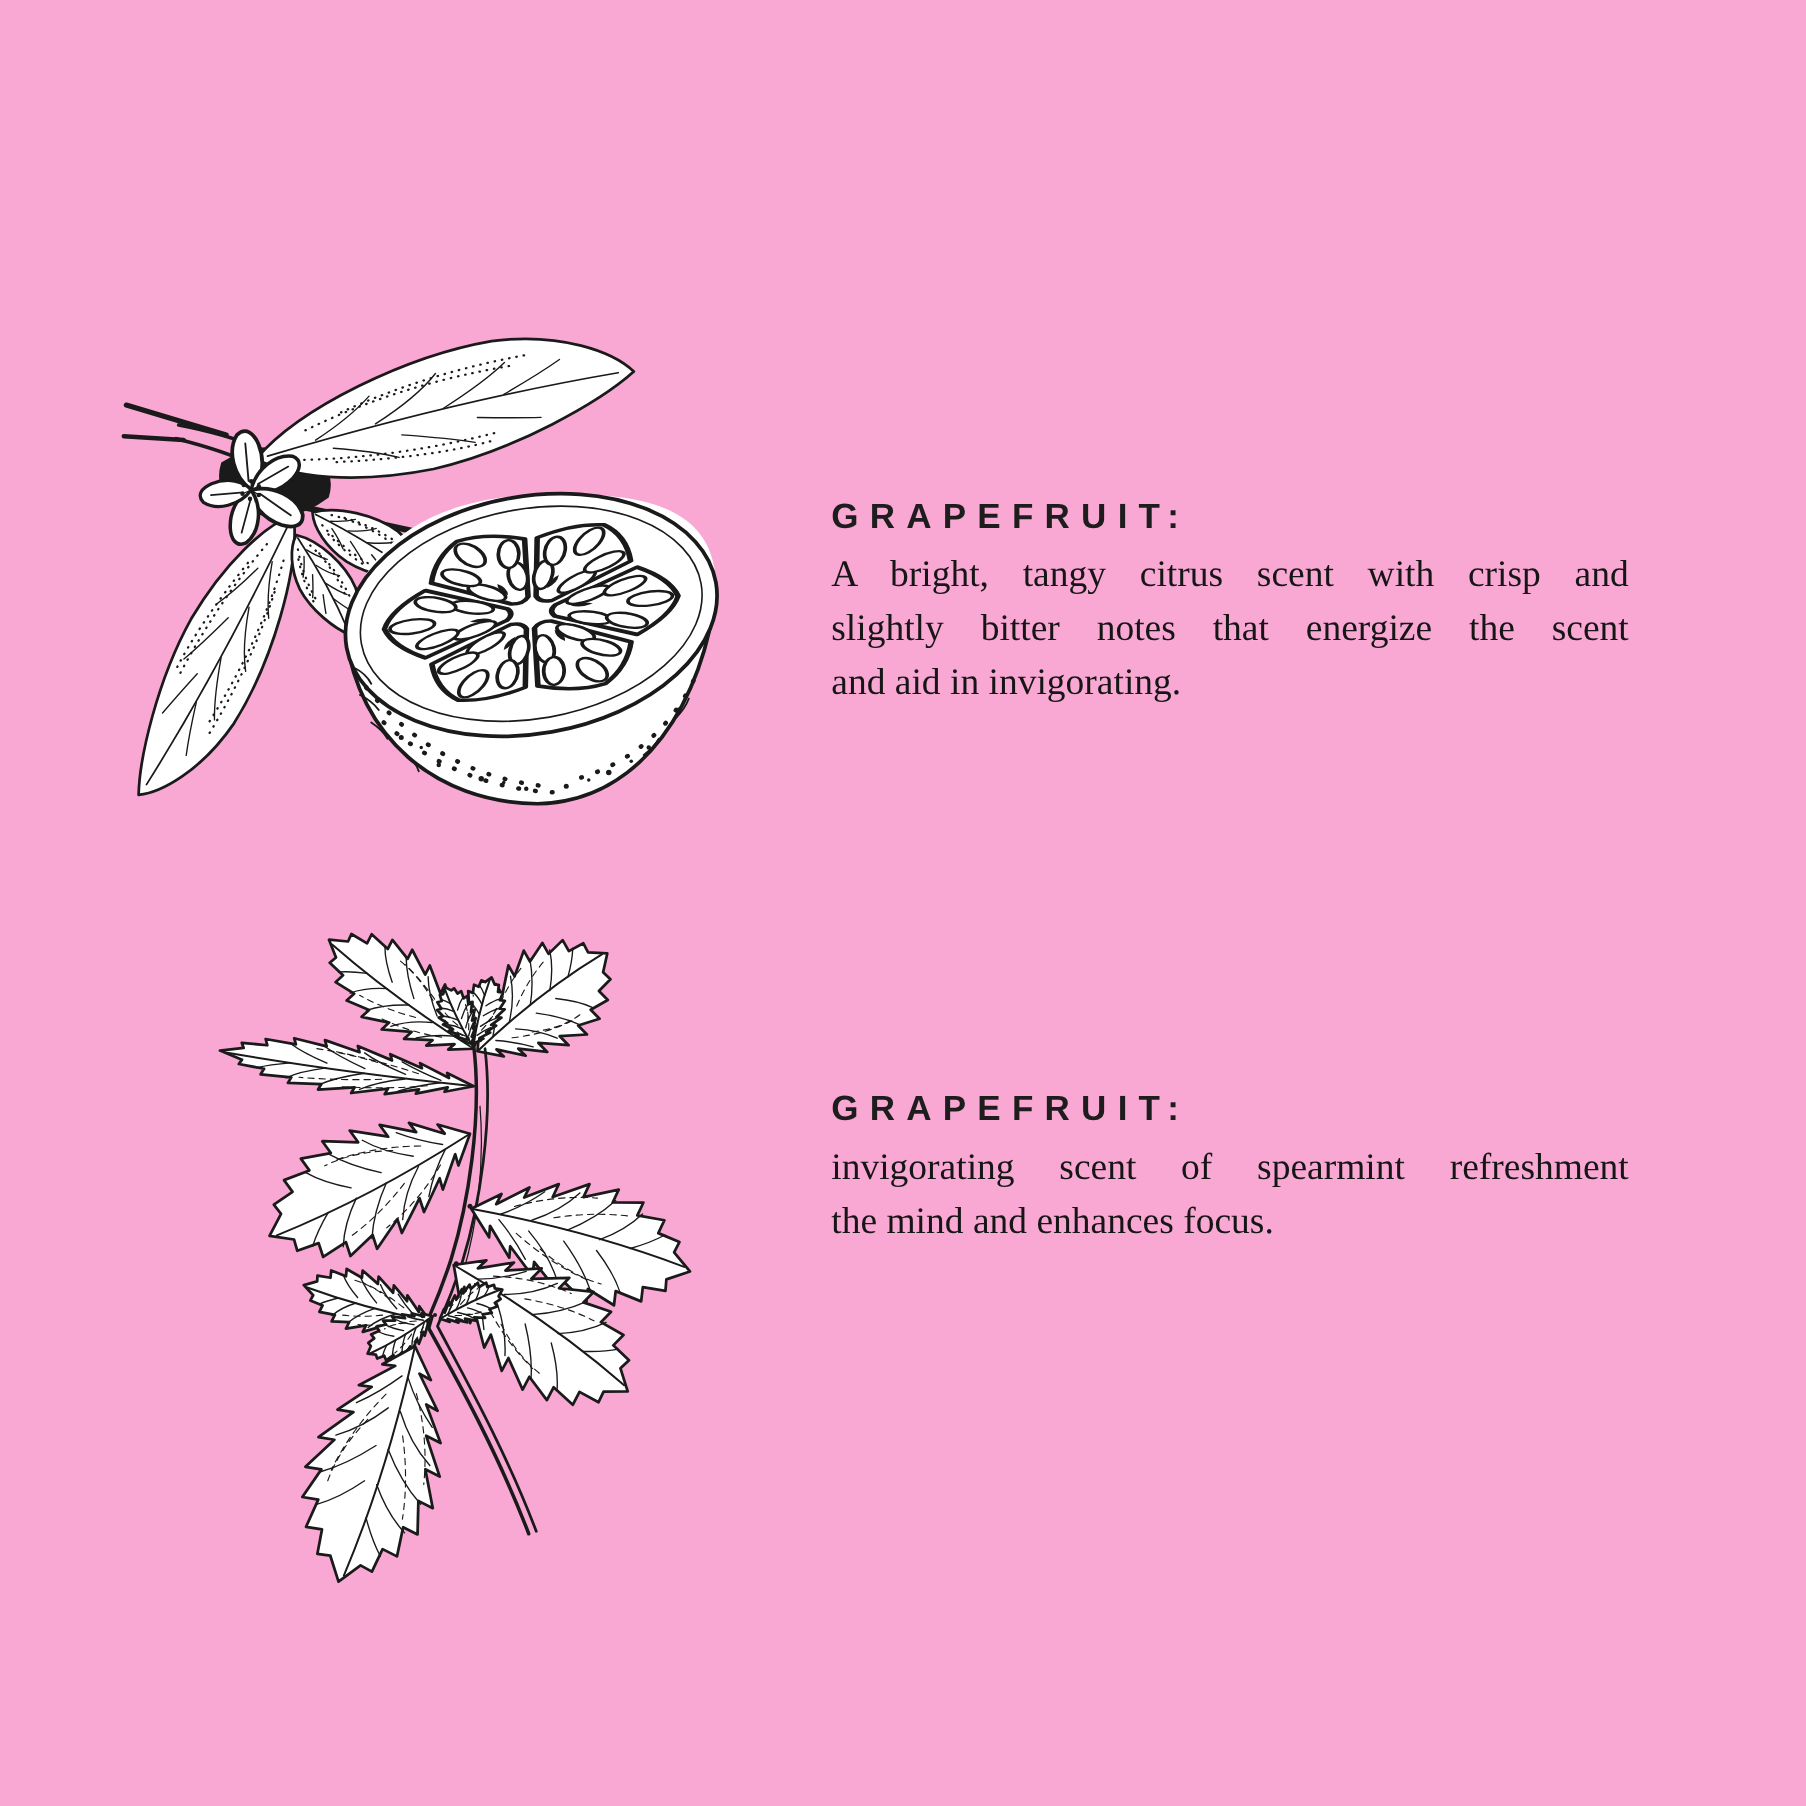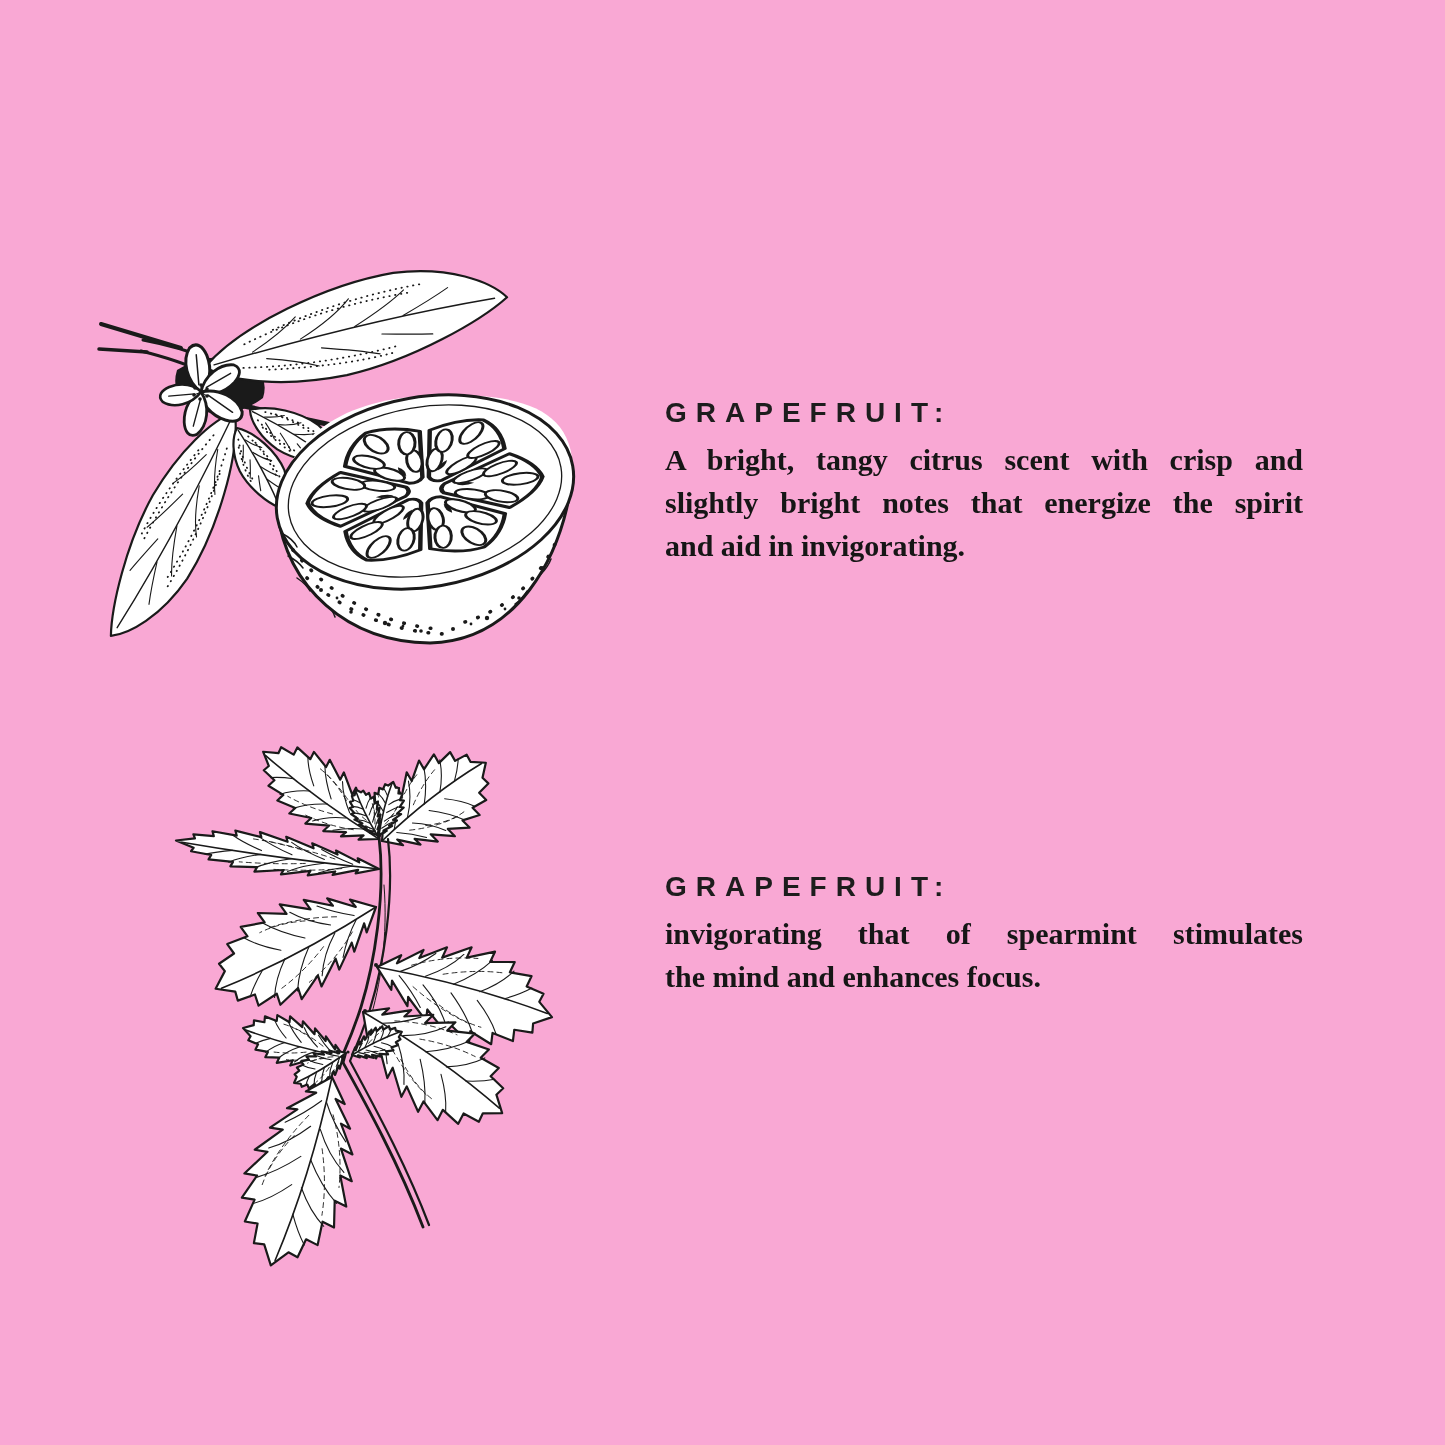--- a/index.html
+++ b/index.html
@@ -8,21 +8,21 @@
     overflow:hidden;font-family:"Liberation Serif","DejaVu Serif",serif;color:#161616;padding-left:21px;
   }
   .illo{position:absolute;margin:0;}
   .illo svg{display:block;}
   .sec-text{position:absolute;left:665px;width:638px;}
   .sec-heading{
     font-family:"Liberation Sans","DejaVu Sans",sans-serif;
     font-size:28px;font-weight:700;letter-spacing:9px;
     color:#1d1d1d;margin:0 0 8px 0;line-height:34px;white-space:nowrap;
   }
-  .sec-body{font-size:30px;line-height:43px;color:#161616;font-weight:bold;}
+  .sec-body{font-size:30px;line-height:43px;color:#161616;}
   .bline{text-align:justify;text-align-last:justify;}
   .bline.last{text-align-last:left;}
   .ink{stroke:#1a1a1a;}
 </style>
 </head>
 <body>
 
 <div class="canvas">
 
   <section>
@@ -117,21 +117,21 @@
               <circle cx="420" cy="357" r="1.4"></circle>
           </g>
         </g>
       </svg>
     </figure>
 
     <div class="sec-text" style="top:396px;">
       <h2 class="sec-heading">GRAPEFRUIT:</h2>
       <div class="sec-body">
         <div class="bline">A bright, tangy citrus scent with crisp and</div>
-        <div class="bline">slightly bright notes that energize the spirit</div>
+        <div class="bline">slightly bitter notes that energize the scent</div>
         <div class="bline last">and aid in invigorating.</div>
       </div>
     </div>
   </section>
 
   <section>
 
     <figure class="illo" style="left:160px;top:735px;width:410px;height:540px;">
       <svg width="410" height="540" viewBox="0 0 410 540" fill="none" stroke-linecap="round" stroke-linejoin="round">
         <defs>
@@ -173,19 +173,19 @@
             <circle cx="178" cy="318" r="1.6"></circle>
           <circle cx="205" cy="276" r="2"></circle>
             <circle cx="216" cy="230" r="2"></circle>
         </g>
       </svg>
     </figure>
 
     <div class="sec-text" style="top:870px;">
       <h2 class="sec-heading">GRAPEFRUIT:</h2>
       <div class="sec-body">
-        <div class="bline">invigorating that of spearmint stimulates</div>
+        <div class="bline">invigorating scent of spearmint refreshment</div>
         <div class="bline last">the mind and enhances focus.</div>
       </div>
     </div>
   </section>
 
 </div>
 
 </body></html>

